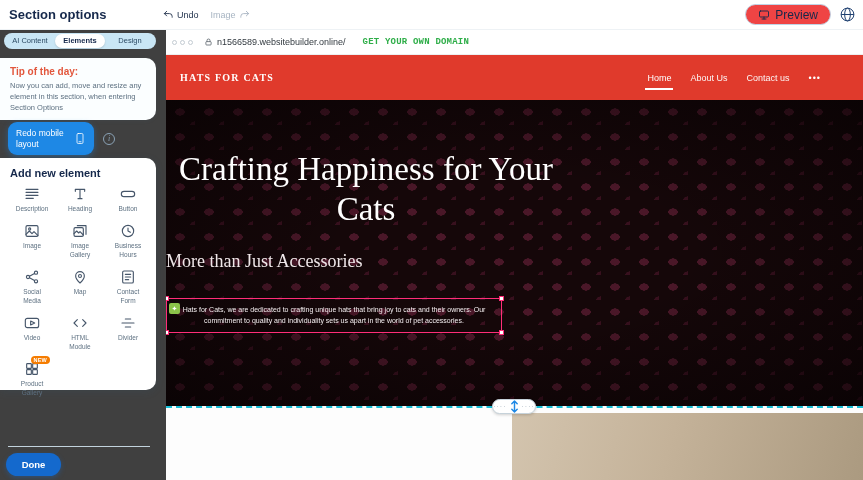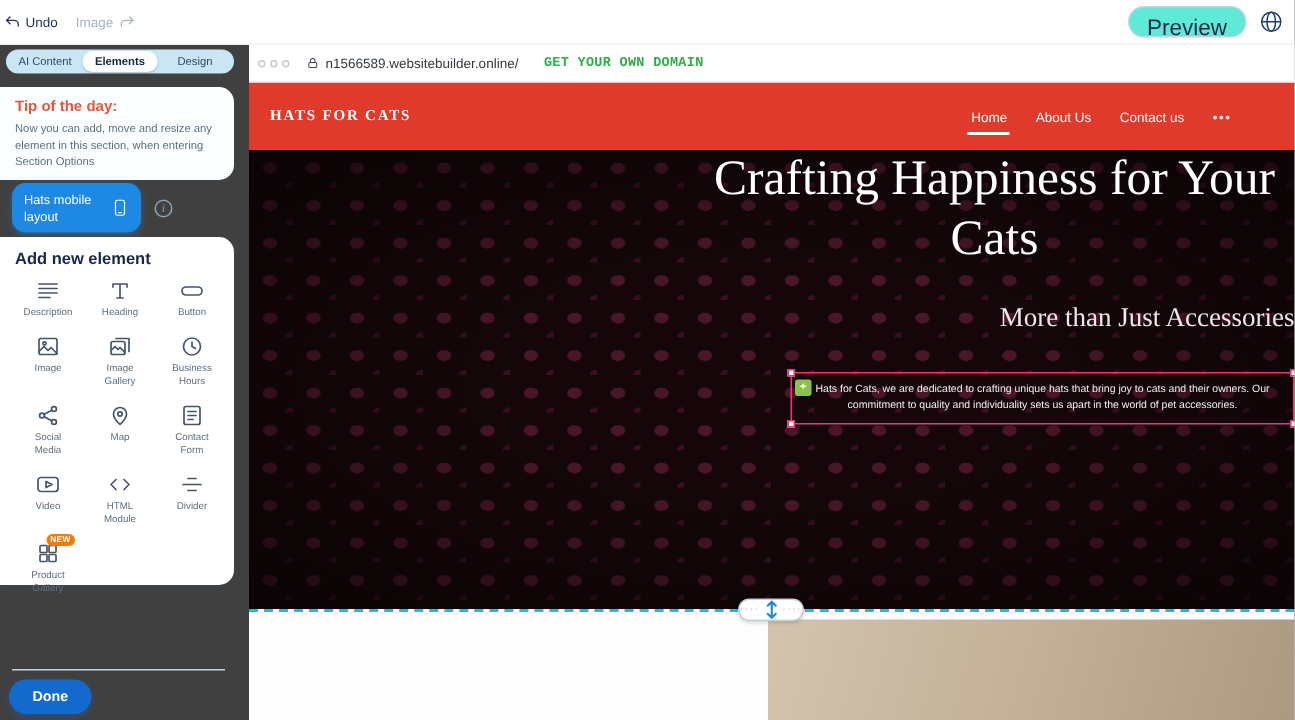--- a/index.html
+++ b/index.html
@@ -16,22 +16,22 @@
     border-bottom:1px solid #eef2f5;
   }
   .topbar-title { font-size:13px; font-weight:bold; color:#15284b; padding-left:9px; width:160px; }
   .history { display:flex; align-items:center; gap:6px; }
   .hist-btn { display:flex; align-items:center; gap:3px; background:none; border:none; padding:2px 3px; font-size:9px; color:#25354f; cursor:pointer; font-family:inherit; }
   .hist-btn.disabled { color:#a7b4c2; }
   .hist-btn svg { width:11px; height:11px; fill:none; stroke:currentColor; stroke-width:2; stroke-linecap:round; stroke-linejoin:round; }
   .top-actions { margin-left:auto; display:flex; align-items:center; gap:7px; padding-right:7px; }
   .btn-preview {
     display:flex; align-items:center; gap:5px; height:21px; padding:0 12px;
-    border:1px solid #bfd4e6; border-radius:11px; background:#5eead4;
-    color:#15284b; font-size:15px; cursor:pointer; font-family:inherit;flex-direction:column;
+    border:1px solid #bfd4e6; border-radius:11px; background:#ef4444;
+    color:#15284b; font-size:12px; cursor:pointer; font-family:inherit;
   }
   .btn-preview svg { width:12px; height:12px; fill:none; stroke:#15284b; stroke-width:1.8; stroke-linecap:round; }
   .btn-republish {
     display:flex; align-items:center; gap:5px; height:22px; padding:0 13px;
     border:none; border-radius:12px; background:#1e88e5; color:#fff;
     font-size:9px; font-weight:bold; cursor:pointer; font-family:inherit;
     box-shadow:0 2px 5px rgba(30,136,229,.45);
   }
   .btn-republish svg { width:10px; height:10px; fill:none; stroke:#fff; stroke-width:2.2; stroke-linecap:round; stroke-linejoin:round; }
   .btn-globe { background:none; border:none; padding:0; width:18px; height:18px; cursor:pointer; }
@@ -116,21 +116,22 @@
   .nav-more { color:#fff; font-size:9px; letter-spacing:1px; cursor:pointer; }
 
   .hero {
     position:absolute; top:45px; left:0; width:100%; height:306px;
     background-color:#150709;
     background-image:
       radial-gradient(ellipse at center, rgba(20,4,8,0) 35%, rgba(5,1,2,.65) 100%),
       radial-gradient(8px 6px at 14px 12px, #4a1728 58%, rgba(0,0,0,0) 62%),
       radial-gradient(8px 6px at 29px 25px, #38101e 58%, rgba(0,0,0,0) 62%);
     background-size:100% 100%, 29px 25px, 29px 25px;
-    display:flex; flex-direction:column; align-items:flex-end; text-align:center;
+    display:flex; flex-direction:column; align-items:flex-start; text-align:center;
+    padding-top:50px;
   }
   .hero-title {
     font-family:"Liberation Serif",serif; font-size:33px; font-weight:400; color:#fff;
     line-height:1.2; max-width:400px; margin:0; cursor:pointer;
   }
   .hero-sub { font-family:"Liberation Serif",serif; font-size:18px; font-weight:400; color:#efe7e9; margin:22px 0 0 0; cursor:pointer; }
   .hero-para-wrap {
     position:relative; margin-top:26px; width:336px;
     border:1px solid #ff2d78; padding:5px 6px; cursor:pointer;
   }
@@ -155,20 +156,21 @@
   .next-section-image {
     position:absolute; left:346px; top:383px; width:351px; height:67px;
     background:linear-gradient(105deg, #d3c4ae 0%, #c4b299 45%, #ab9a80 100%);
     cursor:pointer;
   }
 </style>
 </head>
 <body>
 
 <header class="topbar">
+  <div class="topbar-title">Section options</div>
   <div class="history">
     <button class="hist-btn">
       <svg viewBox="0 0 24 24">
           <path d="M8 5L3 10l5 5"></path>
           <path d="M3 10h11a6 6 0 016 6v2"></path>
         </svg>
       <span>Undo</span>
     </button>
     <button class="hist-btn disabled">
       <span>Image</span>
@@ -203,21 +205,21 @@
     <button class="tab">Design</button>
   </nav>
 
   <section class="tip-card">
     <p class="tip-title">Tip of the day:</p>
     <p class="tip-body">Now you can add, move and resize any element in this section, when entering Section Options</p>
   </section>
 
   <div class="mobile-row">
     <button class="btn-mobile">
-      <span>Hats mobile layout</span>
+      <span>Redo mobile layout</span>
       <svg viewBox="0 0 24 24">
           <rect x="6" y="2" width="12" height="20" rx="2.5"></rect>
           <path d="M10 18.5h4"></path>
         </svg>
     </button>
     <button class="info-btn">i</button>
   </div>
 
   <section class="elements-card">
     <p class="elements-title">Add new element</p>

